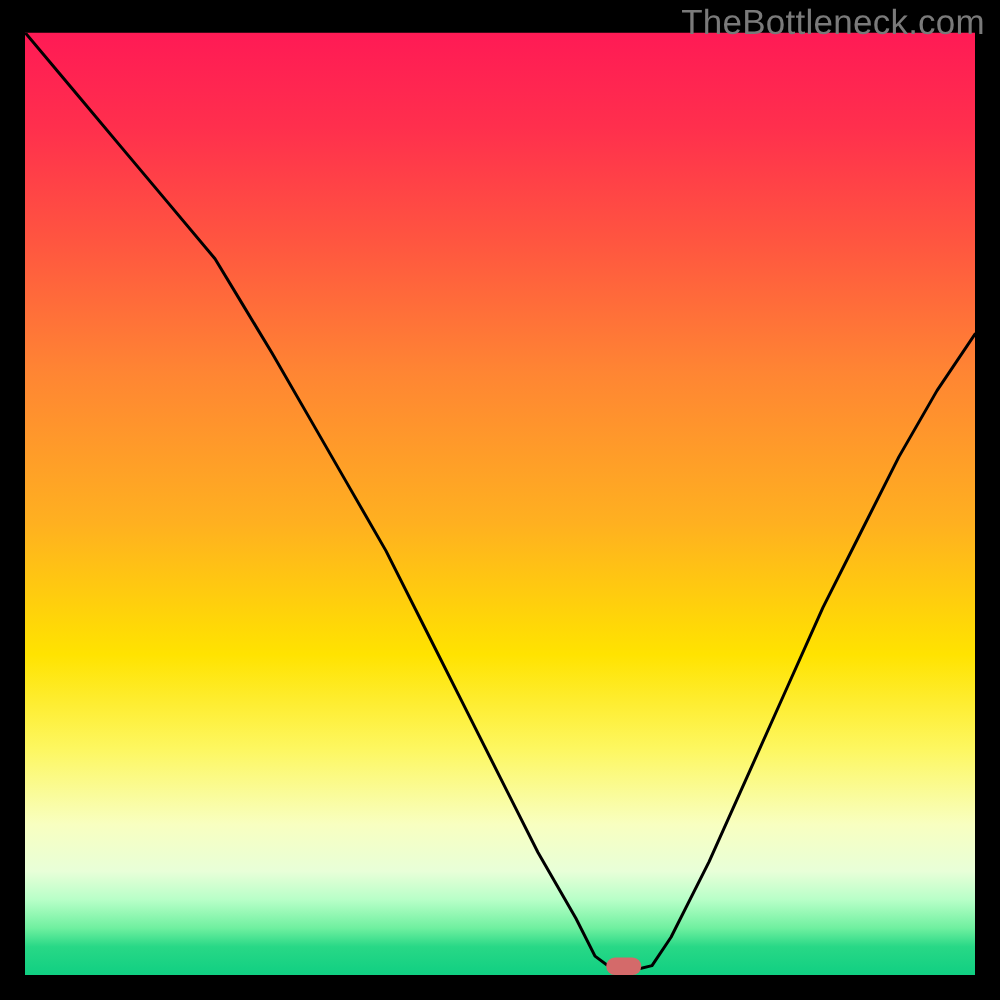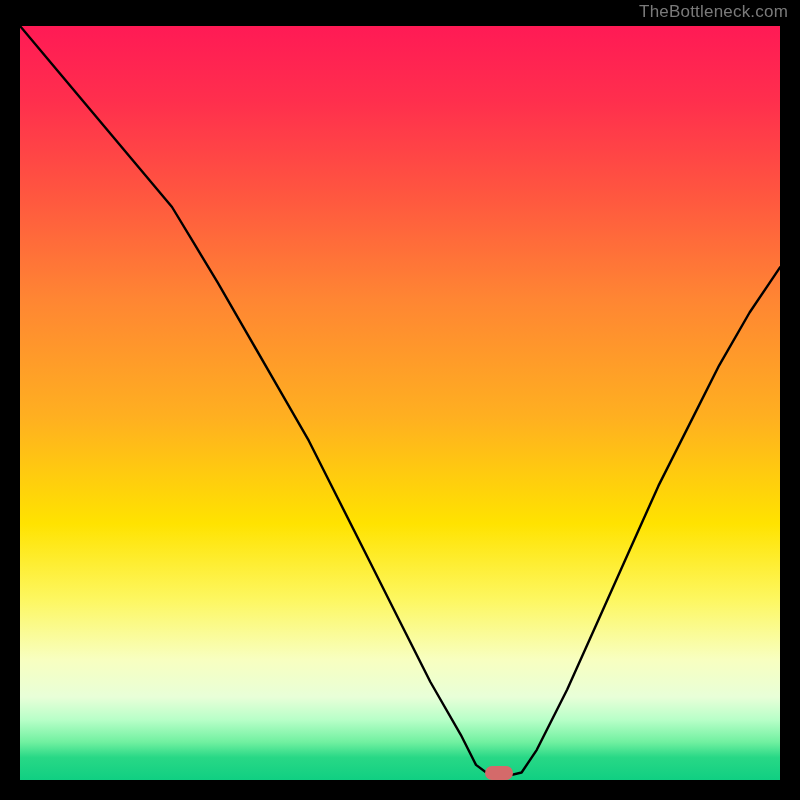--- a/index.html
+++ b/index.html
@@ -15,21 +15,21 @@
     position: relative;
     width: 800px;
     height: 800px;
     background: #000;
   }
   .watermark {
     position: absolute;
     top: 2px;
     right: 12px;
     color: #7a7a7a;
-    font-size: 17px;
+    font-size: 28px;
     font-weight: 500;
     letter-spacing: 0.2px;
     z-index: 5;
   }
   .plot-area {
     position: absolute;
     left: 20px;
     top: 26px;
     width: 760px;
     height: 754px;

